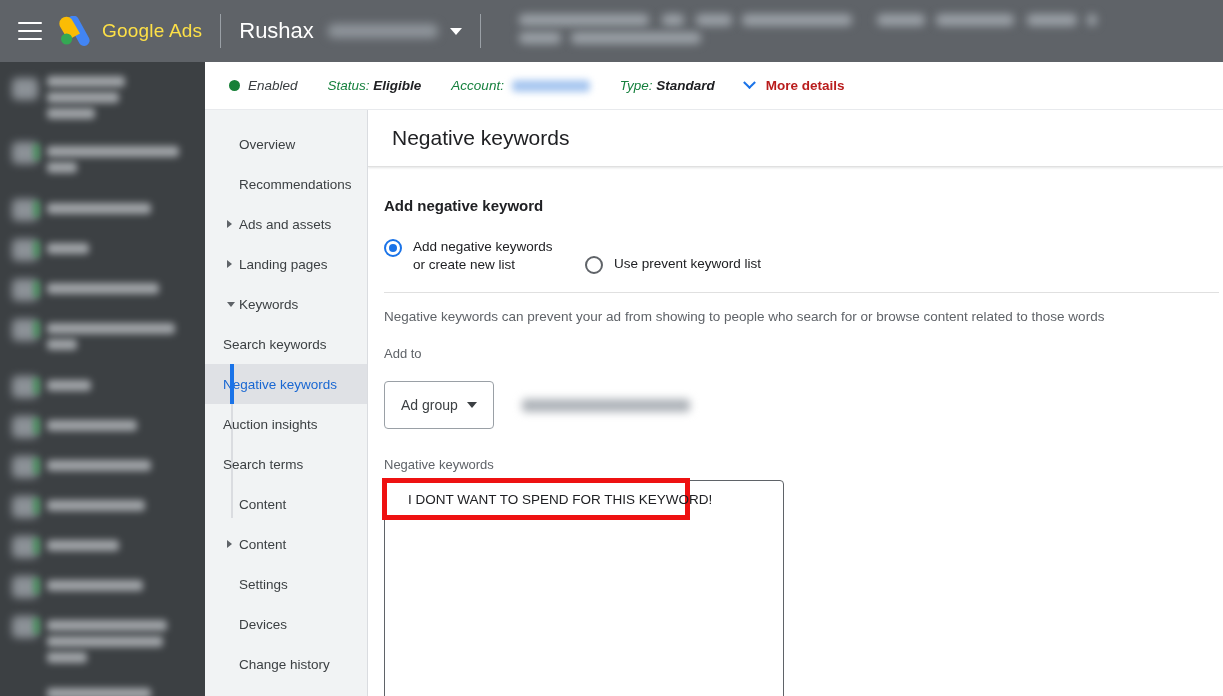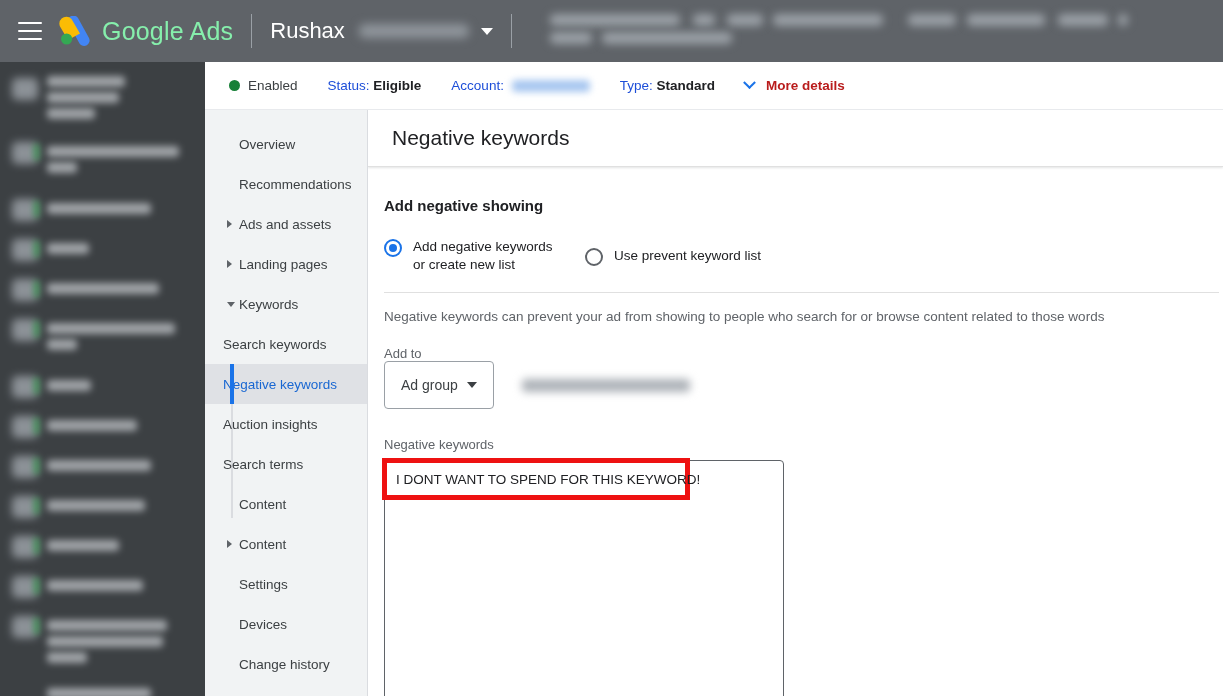--- a/index.html
+++ b/index.html
@@ -22,21 +22,21 @@
   }
   .hamburger {
     width: 24px; height: 18px; margin-left: 18px; margin-right: 16px;
     display: flex; flex-direction: column; justify-content: space-between;
     cursor: pointer;
   }
   .hamburger span { display: block; height: 2px; background: #ffffff; border-radius: 1px; }
 
   .logo-mark { width: 34px; height: 30px; position: relative; margin-right: 10px; }
   .brand-text {
-    color: #86efac; font-size: 25px; letter-spacing: .2px;
+    color: #fde047; font-size: 19px; letter-spacing: .2px;
     font-family: "Liberation Sans", sans-serif;
   }
   .vdiv { width: 1px; height: 34px; background: #9aa0a6; margin: 0 18px; }
   .acct-name { color: #ffffff; font-size: 22px; }
   .blur-pill {
     display: inline-block; border-radius: 6px;
     background: #8f959b;
     filter: blur(5px);
     vertical-align: middle;
   }
@@ -91,22 +91,22 @@
     width: 1018px; height: 48px;
     background: #ffffff;
     display: flex; align-items: center;
     font-size: 13.5px; color: #3c4043;
     border-bottom: 1px solid #e8eaed;
   }
   .dot-green {
     width: 11px; height: 11px; border-radius: 50%;
     background: #188038; margin-left: 24px; margin-right: 8px;
   }
-  .st-item { margin-right: 30px; white-space: nowrap; }
-  .st-label { color: #1d4ed8; }
+  .st-item { margin-right: 30px; white-space: nowrap; font-style: italic; }
+  .st-label { color: #15803d; }
   .st-val { color: #202124; font-weight: bold; }
   .st-blur {
     display: inline-block; width: 78px; height: 12px; border-radius: 4px;
     background: #a8c7f0; filter: blur(3.6px); vertical-align: middle;
     margin-left: 4px;
   }
   .more-details {
     display: flex; align-items: center; color: #b91c1c;
     font-weight: bold; font-size: 13.5px; cursor: pointer;
   }
@@ -167,38 +167,38 @@
     border-bottom: 1px solid #e0e0e0;
     box-shadow: 0 1px 2px rgba(60,64,67,.14);
   }
   .page-title { font-size: 21px; color: #202124; font-weight: normal; }
 
   .content { padding: 30px 0 0 16px; }
   .section-title {
     font-size: 15px; font-weight: bold; color: #202124;
     margin: 0 0 24px 0;
   }
-  .radio-row { display: flex; align-items: center; margin-bottom: 18px; }
+  .radio-row { display: flex; align-items: flex-end; margin-bottom: 18px; }
   .radio-opt { display: flex; align-items: flex-start; margin-right: 22px; cursor: pointer; }
   .radio {
     width: 18px; height: 18px; border-radius: 50%;
     border: 2px solid #5f6368; margin-right: 11px; margin-top: 1px;
     flex: none; position: relative; background: #fff;
   }
   .radio.checked { border-color: #1a73e8; }
   .radio.checked::after {
     content: ""; position: absolute; left: 3px; top: 3px;
     width: 8px; height: 8px; border-radius: 50%; background: #1a73e8;
   }
   .radio-label {
     font-size: 13.5px; color: #202124; line-height: 18px; max-width: 150px;
   }
   .hr { height: 1px; background: #e0e0e0; width: 835px; margin: 6px 0 16px 0; }
   .desc { font-size: 13.5px; color: #5f6368; margin-bottom: 22px; }
-  .field-label { font-size: 13px; color: #5f6368; margin-bottom: 0; }
+  .field-label { font-size: 13px; color: #5f6368; margin-bottom: 20px; }
 
   .addto-row { display: flex; align-items: center; margin-bottom: 28px; }
   .dropdown-btn {
     height: 48px; min-width: 107px;
     border: 1px solid #9aa0a6; border-radius: 4px;
     display: flex; align-items: center; justify-content: center;
     font-size: 14px; color: #3c4043; cursor: pointer; background: #fff;
     padding: 0 16px;
   }
   .dd-caret {
@@ -222,21 +222,21 @@
     font-family: "Liberation Sans", sans-serif;
   }
 
   
   .annot-box {
     position: absolute; left: -2px; top: -2px;
     width: 308px; height: 42px;
     border: 5px solid #ee1111;
     background: #ffffff;
     display: flex; align-items: center;
-    padding-left: 9px;
+    padding-left: 21px;
     font-size: 13.5px; color: #202124;
     white-space: nowrap;
   }
 </style>
 </head>
 <body>
 
 <div id="app">
 
   <div class="topbar">
@@ -427,21 +427,21 @@
       <span>Change history</span>
     </div>
   </div>
 
   <div class="main">
     <div class="page-title-bar">
       <h1 class="page-title">Negative keywords</h1>
     </div>
 
     <div class="content">
-      <h2 class="section-title">Add negative showing</h2>
+      <h2 class="section-title">Add negative keyword</h2>
 
       <div class="radio-row">
         <label class="radio-opt">
           <span class="radio checked"></span>
           <span class="radio-label">Add negative keywords or create new list</span>
         </label>
         <label class="radio-opt">
           <span class="radio"></span>
           <span class="radio-label">Use prevent keyword list</span>
         </label>

